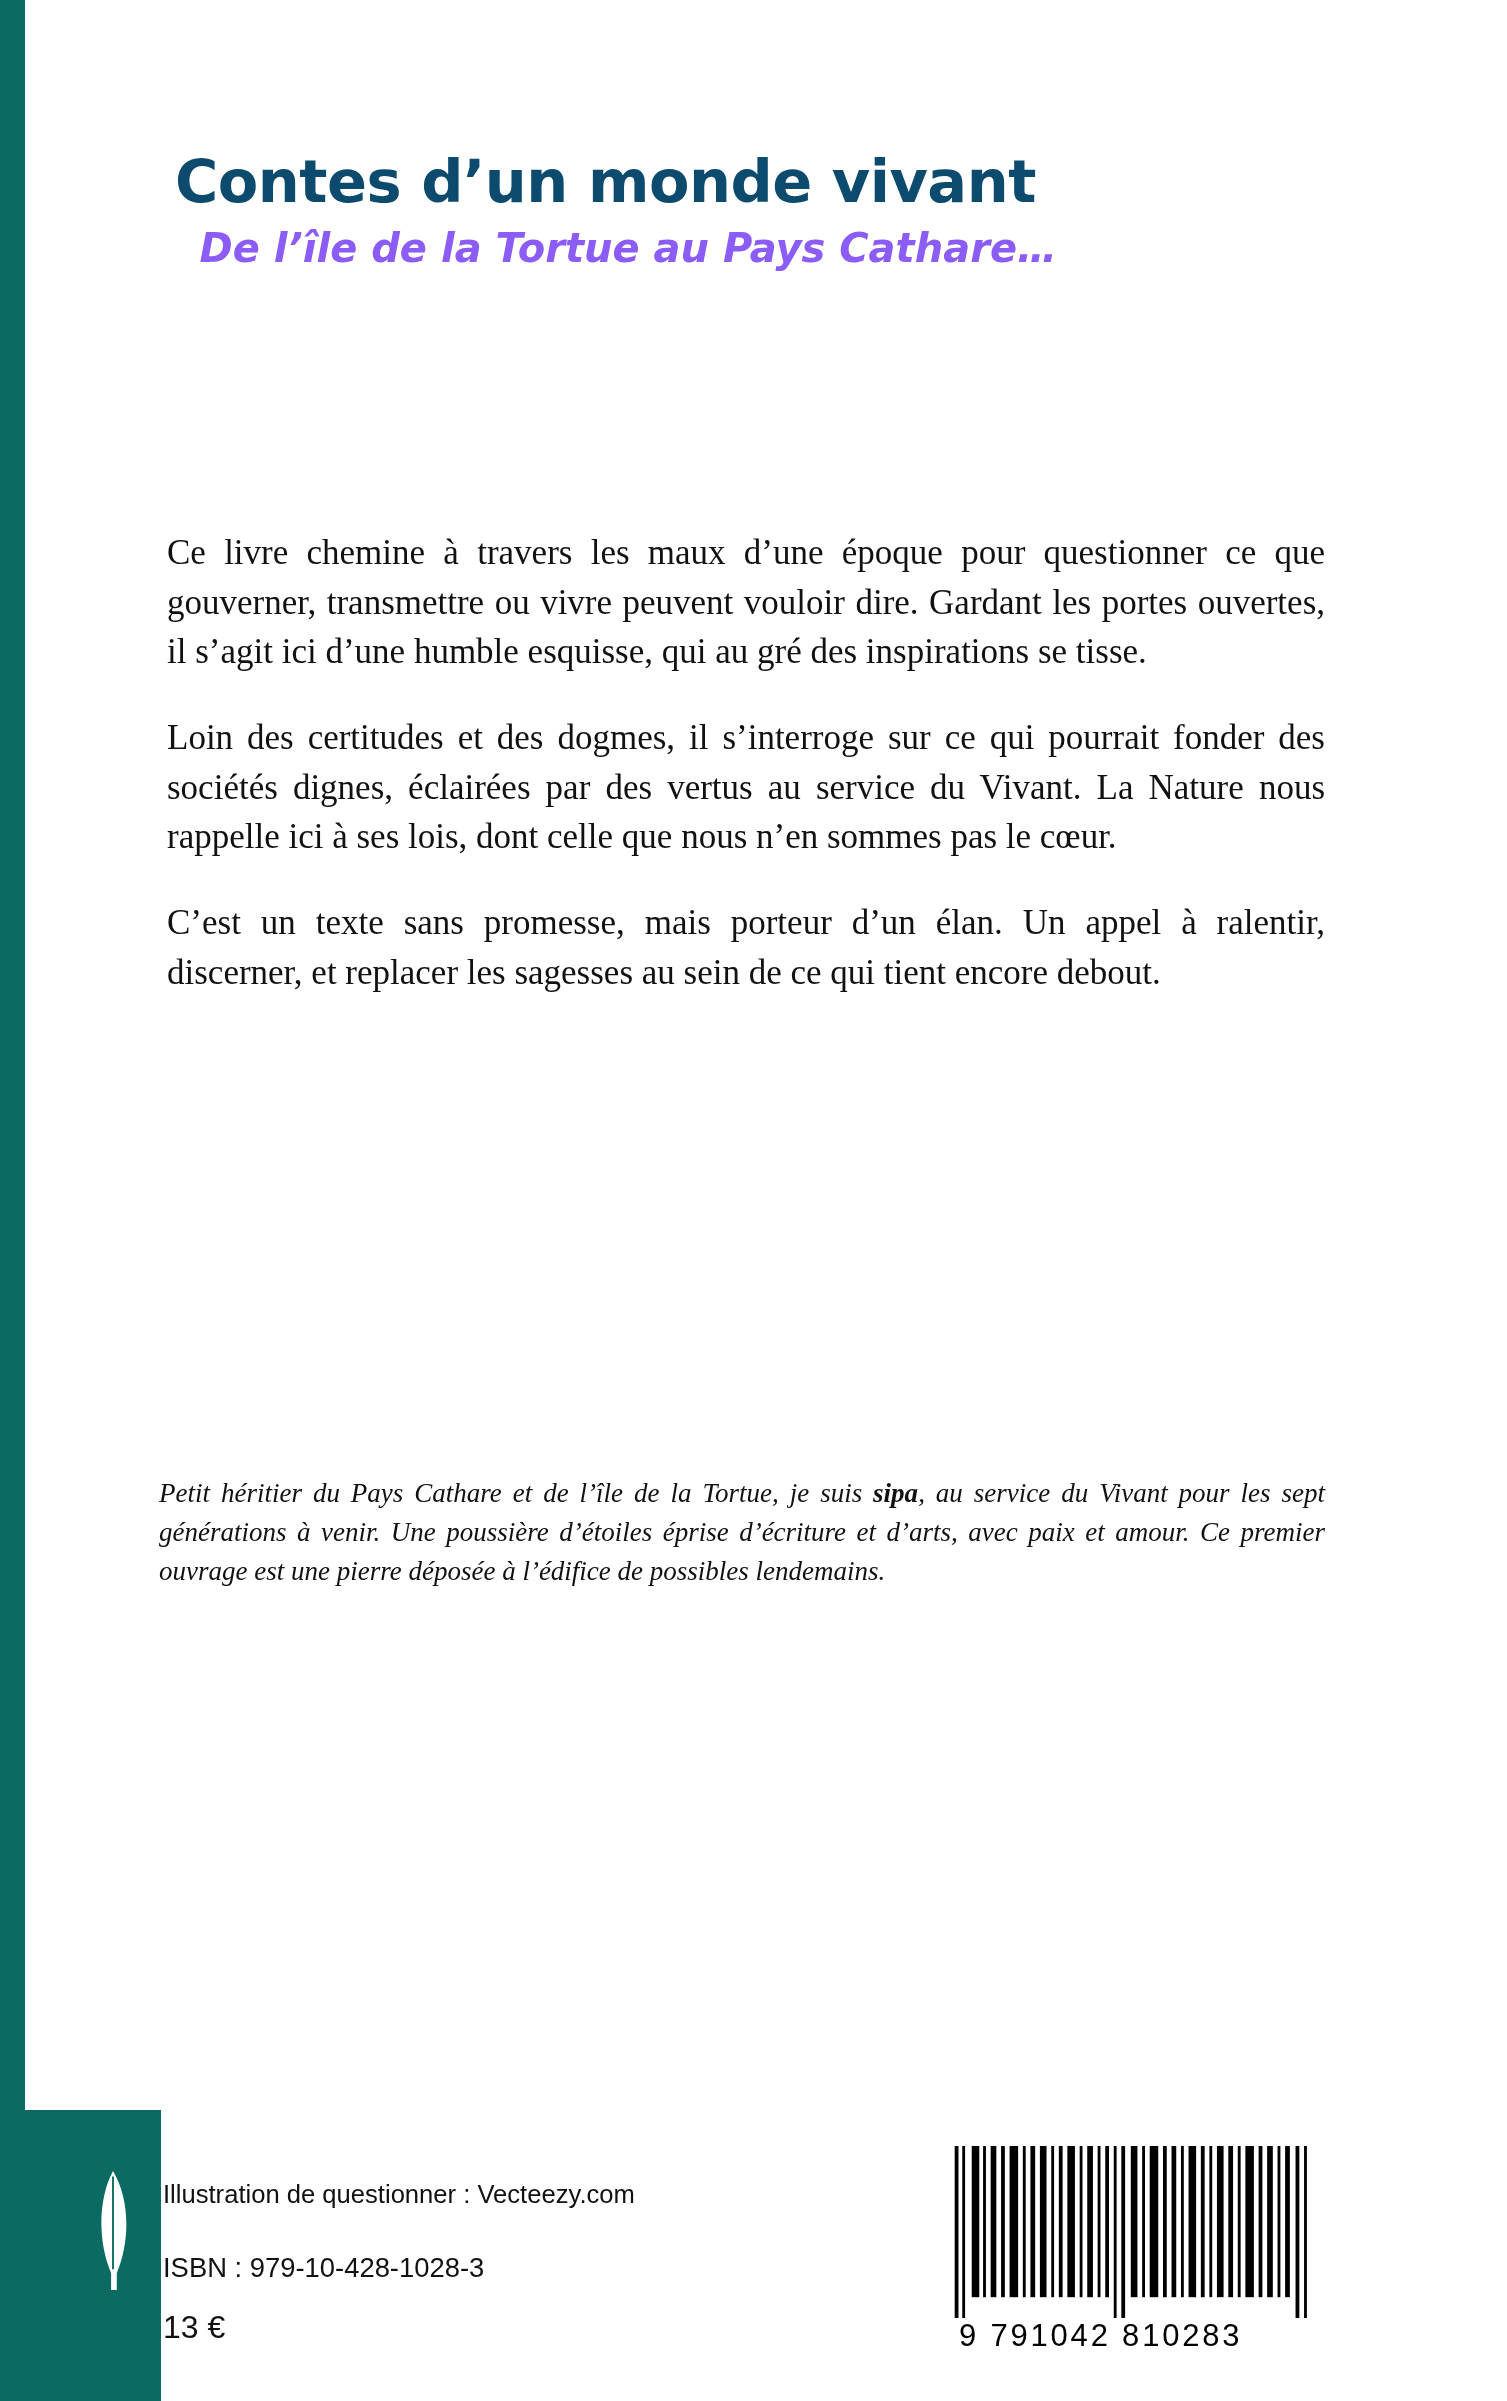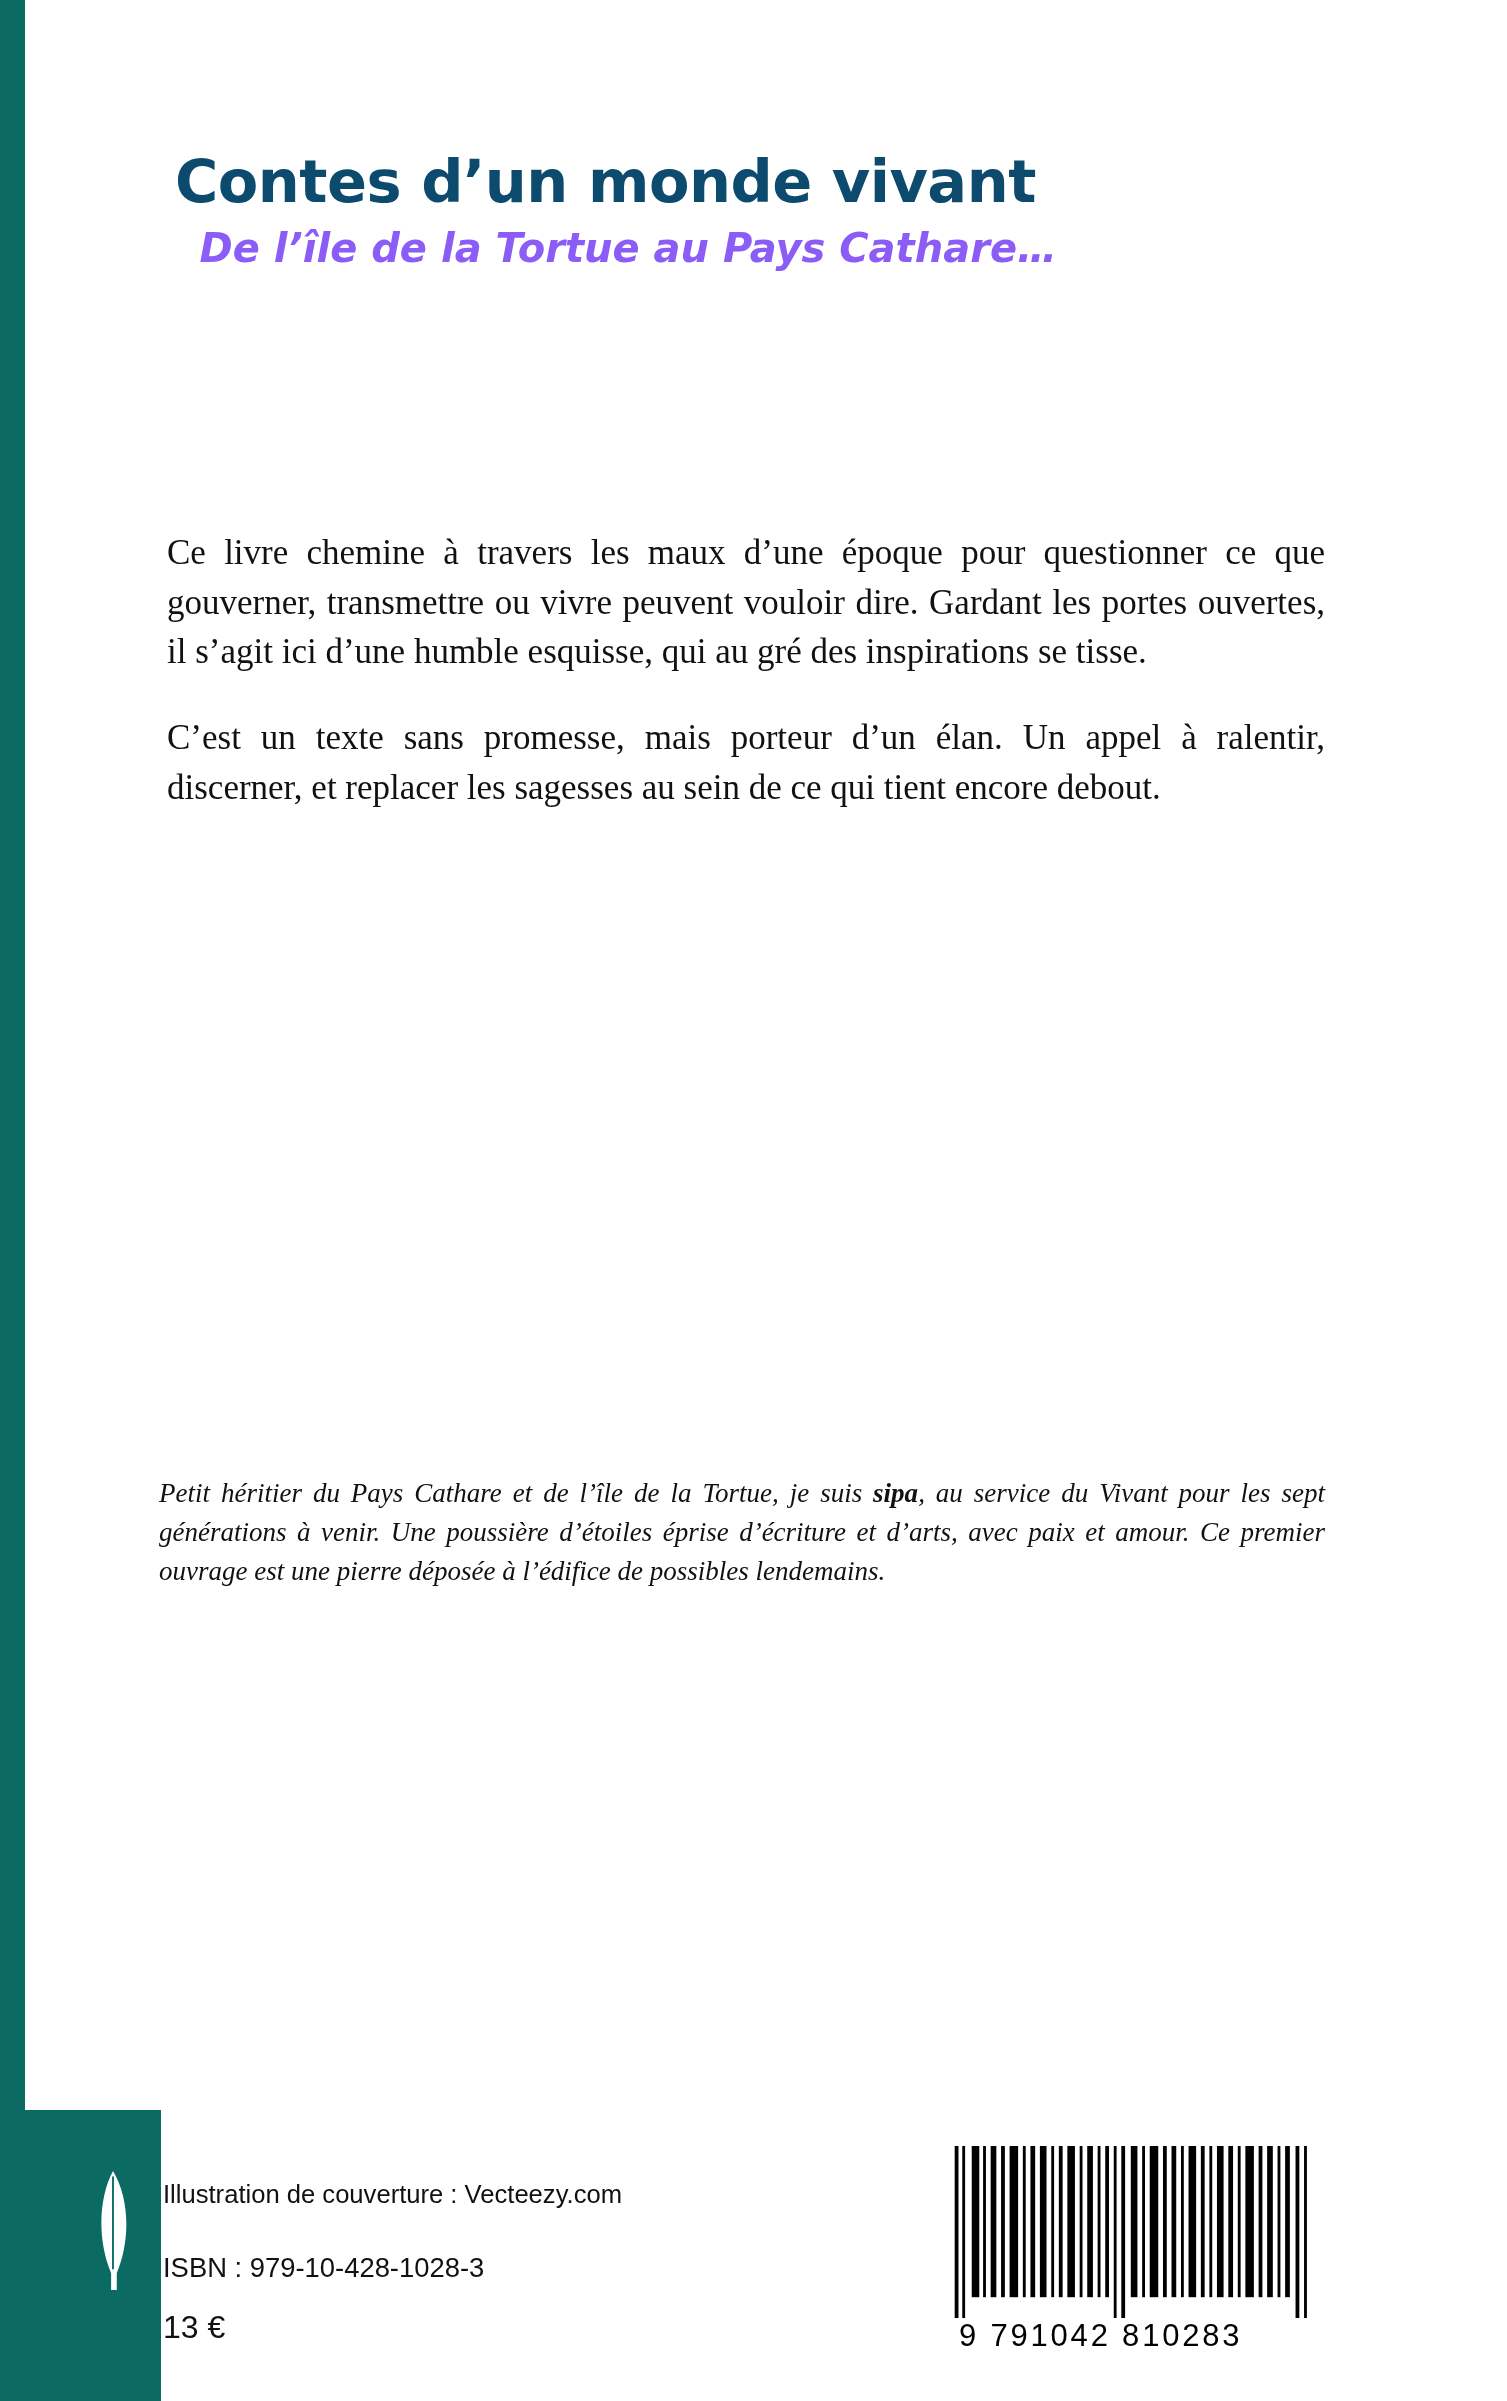--- a/index.html
+++ b/index.html
@@ -169,36 +169,37 @@
 
 <div class="spine-bar"></div>
 
 <div class="title-block">
   <h1 class="book-title">Contes d’un monde vivant</h1>
   <div class="book-subtitle">De l’île de la Tortue au Pays Cathare…</div>
 </div>
 
 <div class="blurb">
   <p>Ce livre chemine à travers les maux d’une époque pour questionner ce que gouverner, transmettre ou vivre peuvent vouloir dire. Gardant les portes ouvertes, il s’agit ici d’une humble esquisse, qui au gré des inspirations se tisse.</p>
+  <p>Loin des certitudes et des dogmes, il s’interroge sur ce qui pourrait fonder des sociétés dignes, éclairées par des vertus au service du Vivant. La Nature nous rappelle ici à ses lois, dont celle que nous n’en sommes pas le cœur.</p>
   <p>C’est un texte sans promesse, mais porteur d’un élan. Un appel à ralentir, discerner, et replacer les sagesses au sein de ce qui tient encore debout.</p>
 </div>
 
 <div class="bio">
   <p><span>Petit héritier du Pays Cathare et de l’île de la Tortue, je suis </span><b>sipa</b><span>, au service du Vivant pour les sept générations à venir. Une poussière d’étoiles éprise d’écriture et d’arts, avec paix et amour. Ce premier ouvrage est une pierre déposée à l’édifice de possibles lendemains.</span></p>
 </div>
 
 <div class="footer">
   <div class="footer-bar"></div>
 
   <svg class="feather" viewBox="0 0 46 130">
     <path d="M23 2 C40 30, 42 74, 27 110 L27 128 L21 128 L21 110 C6 74, 8 30, 23 2 Z" fill="#ffffff"></path>
     <path d="M23 8 L23 106" stroke="#0b6b63" stroke-width="2" fill="none"></path>
   </svg>
 
-  <div class="credit-line">Illustration de couverture : Vecteezy.com</div>
+  <div class="credit-line">Illustration de questionner : Vecteezy.com</div>
   <div class="isbn-line">ISBN : 979-10-428-1028-3</div>
   <div class="price-line">13 €</div>
 
   <div class="barcode-wrap">
     <svg class="barcode-bars" viewBox="0 0 395 182" preserveAspectRatio="none">
       <rect x="0" y="0" width="395" height="182" fill="#ffffff"></rect>
       <g fill="#000000">
         <rect x="6" y="0" width="4" height="182"></rect>
         <rect x="14" y="0" width="3" height="182"></rect>
         <rect x="24" y="0" width="8" height="160"></rect>

